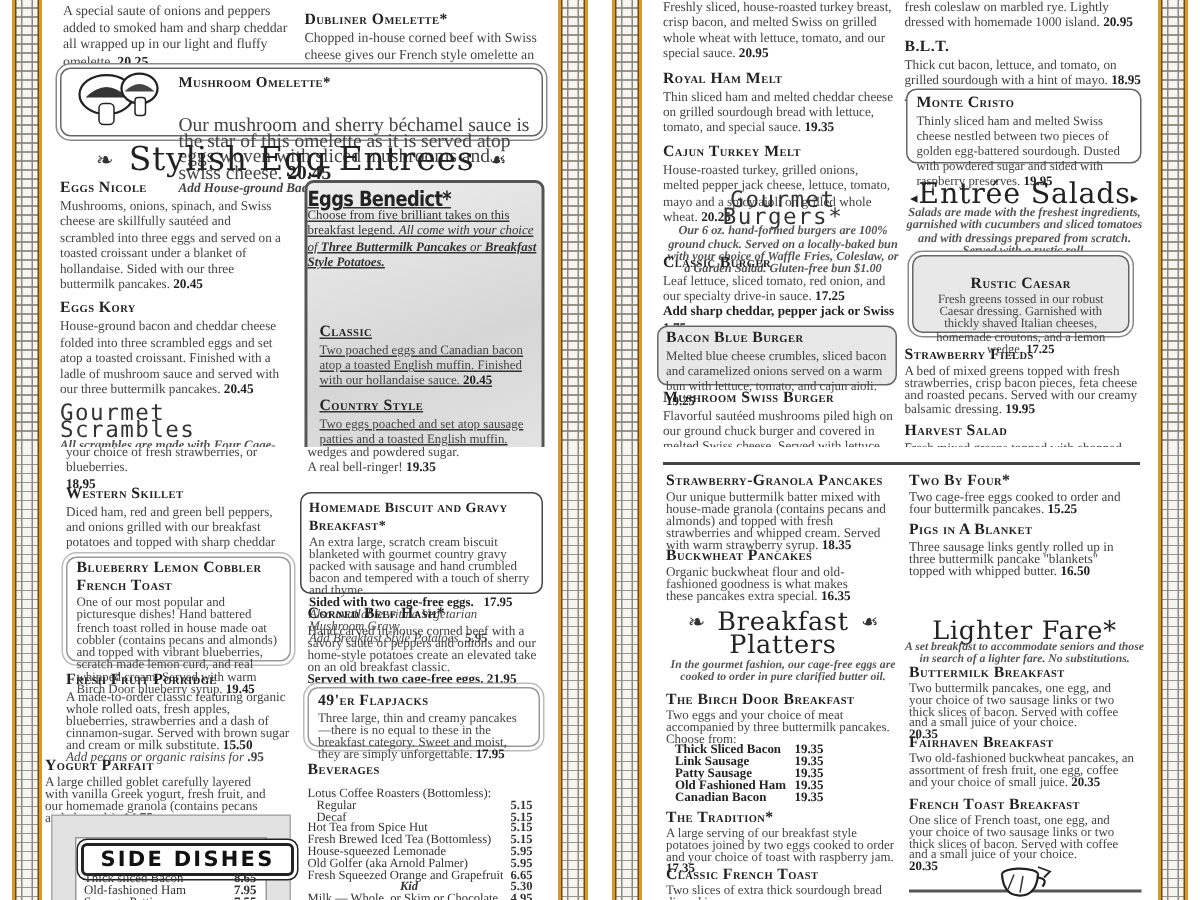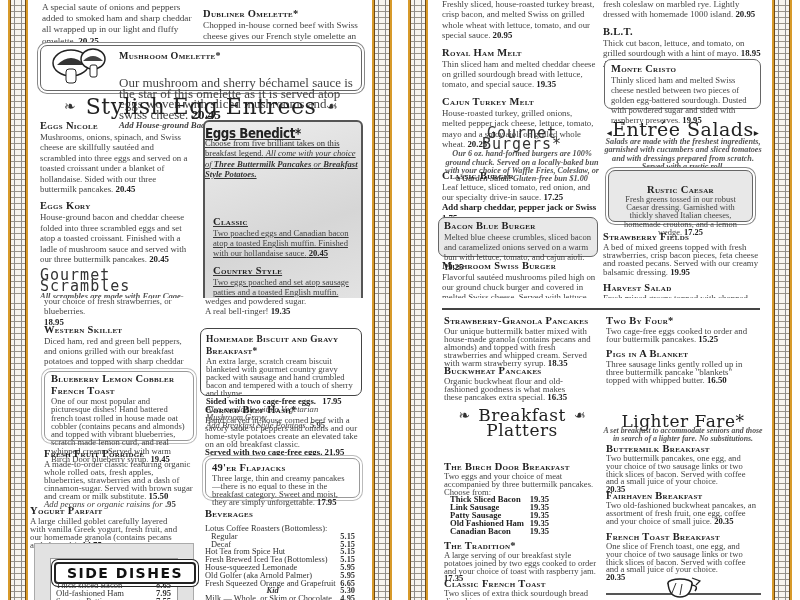--- a/index.html
+++ b/index.html
@@ -433,20 +433,21 @@
       <span class="price">16.50</span>
     </div>
 
     <div class="col center" style="left:42px; top:112px; width:160px;">
       <div style="display:flex; justify-content:center; align-items:center; gap:8px;">
         <span class="swirl">❧</span>
         <span class="section-heading" style="font-size:17px;">Breakfast</span>
         <span class="swirl" style="display:inline-block; transform:scaleX(-1);">❧</span>
       </div>
       <div class="section-heading" style="font-size:17px; line-height:18px;">Platters</div>
+      <div class="italic-note" style="font-size:7.8px; line-height:8.2px;">In the gourmet fashion, our cage-free eggs are cooked to order in pure clarified butter oil.</div>
     </div>
 
     <div class="col" style="left:44px; top:163px; width:155px; font-size:8.6px; line-height:7.8px;">
       <div class="item-title">The Birch Door Breakfast</div>
       <div class="item-desc">Two eggs and your choice of meat accompanied by three buttermilk pancakes.</div>
       <div class="item-desc">Choose from:</div>
       <div style="padding-left:6px; width:105px;">
         <div class="price-row bold-line">
             <span>Thick Sliced Bacon</span>
             <span>19.35</span>

